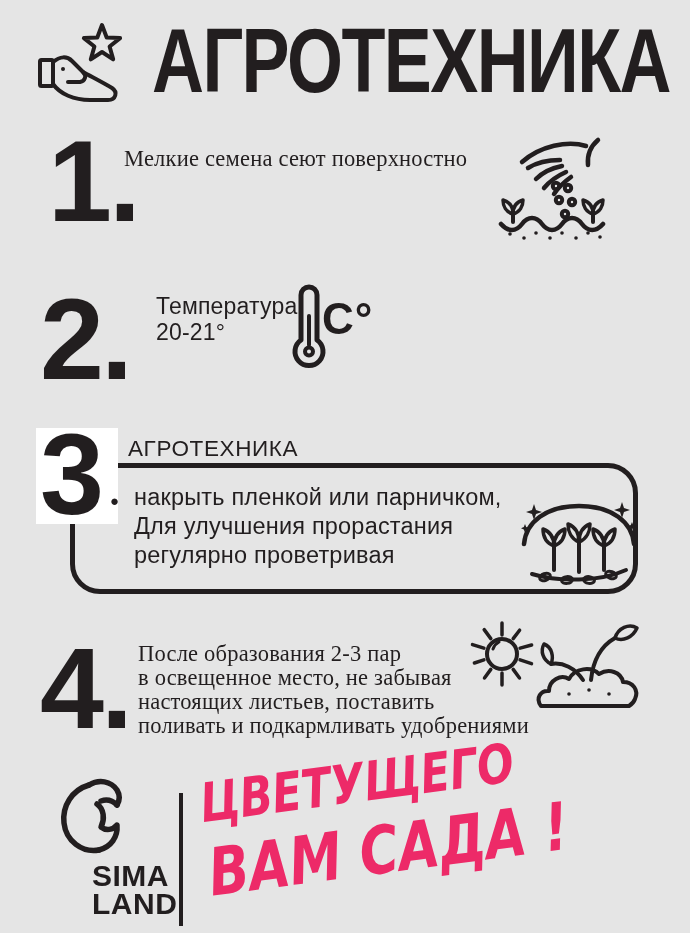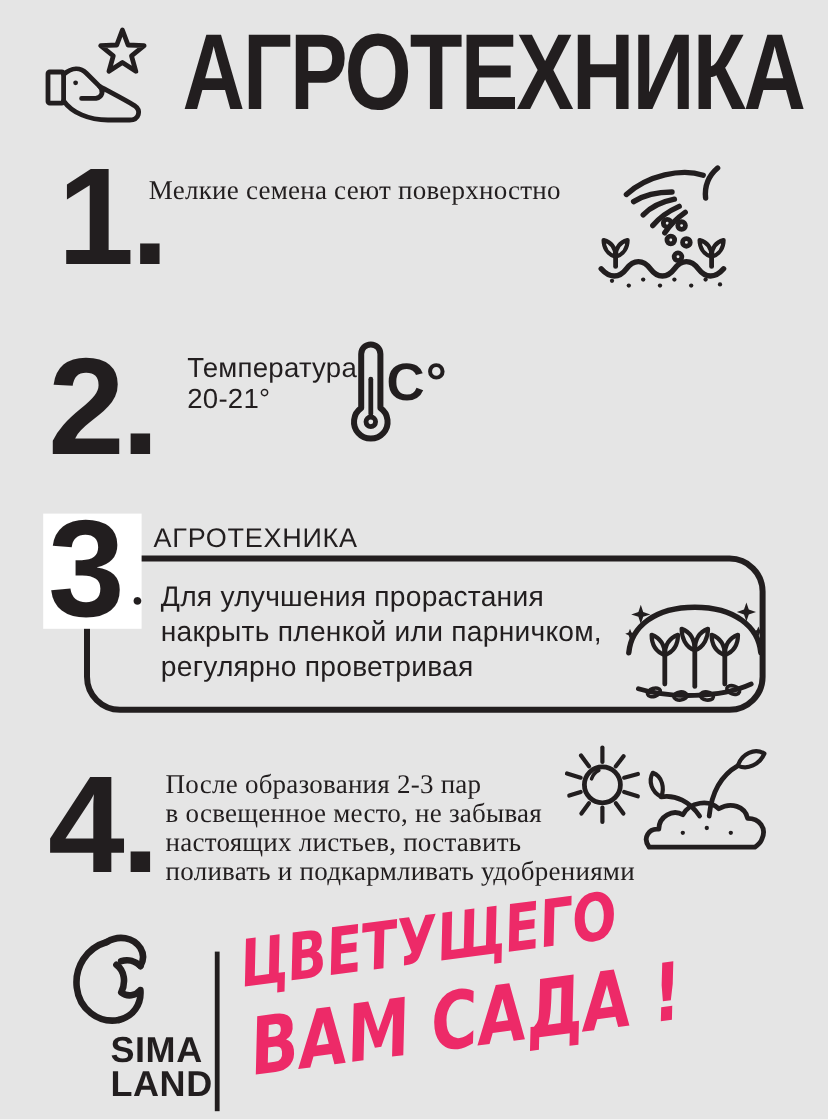--- a/index.html
+++ b/index.html
@@ -115,22 +115,22 @@
     <circle class="stroke" stroke-width="4" cx="21" cy="69.5" r="4"></circle>
   </svg>
   <div class="abs unit" style="left:322px;top:294px">C°</div>
 
   <div class="abs box"></div>
   <div class="abs n3bg"></div>
   <div class="abs num n3" style="left:40px;top:417px">3</div>
   <div class="abs recommend-heading" style="left:128px;top:436px">АГРОТЕХНИКА</div>
   <span class="abs bullet" style="left:110px;top:492px">●</span>
   <div class="abs boxtxt" style="left:134px;top:483px">
+    <span>накрыть пленкой или парничком,</span>
     <span>Для улучшения прорастания</span>
-    <span>накрыть пленкой или парничком,</span>
     <span>регулярно проветривая</span>
   </div>
   <svg class="abs" style="left:518px;top:480px;z-index:2" width="122" height="106" viewBox="0 0 122 106">
     <path class="stroke" stroke-width="4.5" d="M6,64 C8,42 28,26 61,26 C94,26 114,42 116,64"></path>
     <path class="stroke" stroke-width="4" d="M36,90 V62"></path>
     <path class="stroke" stroke-width="3.5" d="M36,66 C28,63 25,56 25,49 C33,52 36,58 36,66 Z"></path>
     <path class="stroke" stroke-width="3.5" d="M36,66 C44,63 47,56 47,49 C39,52 36,58 36,66 Z"></path>
     <path class="stroke" stroke-width="4" d="M61,92 V58"></path>
     <path class="stroke" stroke-width="3.5" d="M61,62 C53,59 50,51 50,44 C58,47 61,53 61,62 Z"></path>
     <path class="stroke" stroke-width="3.5" d="M61,62 C69,59 72,51 72,44 C64,47 61,53 61,62 Z"></path>

